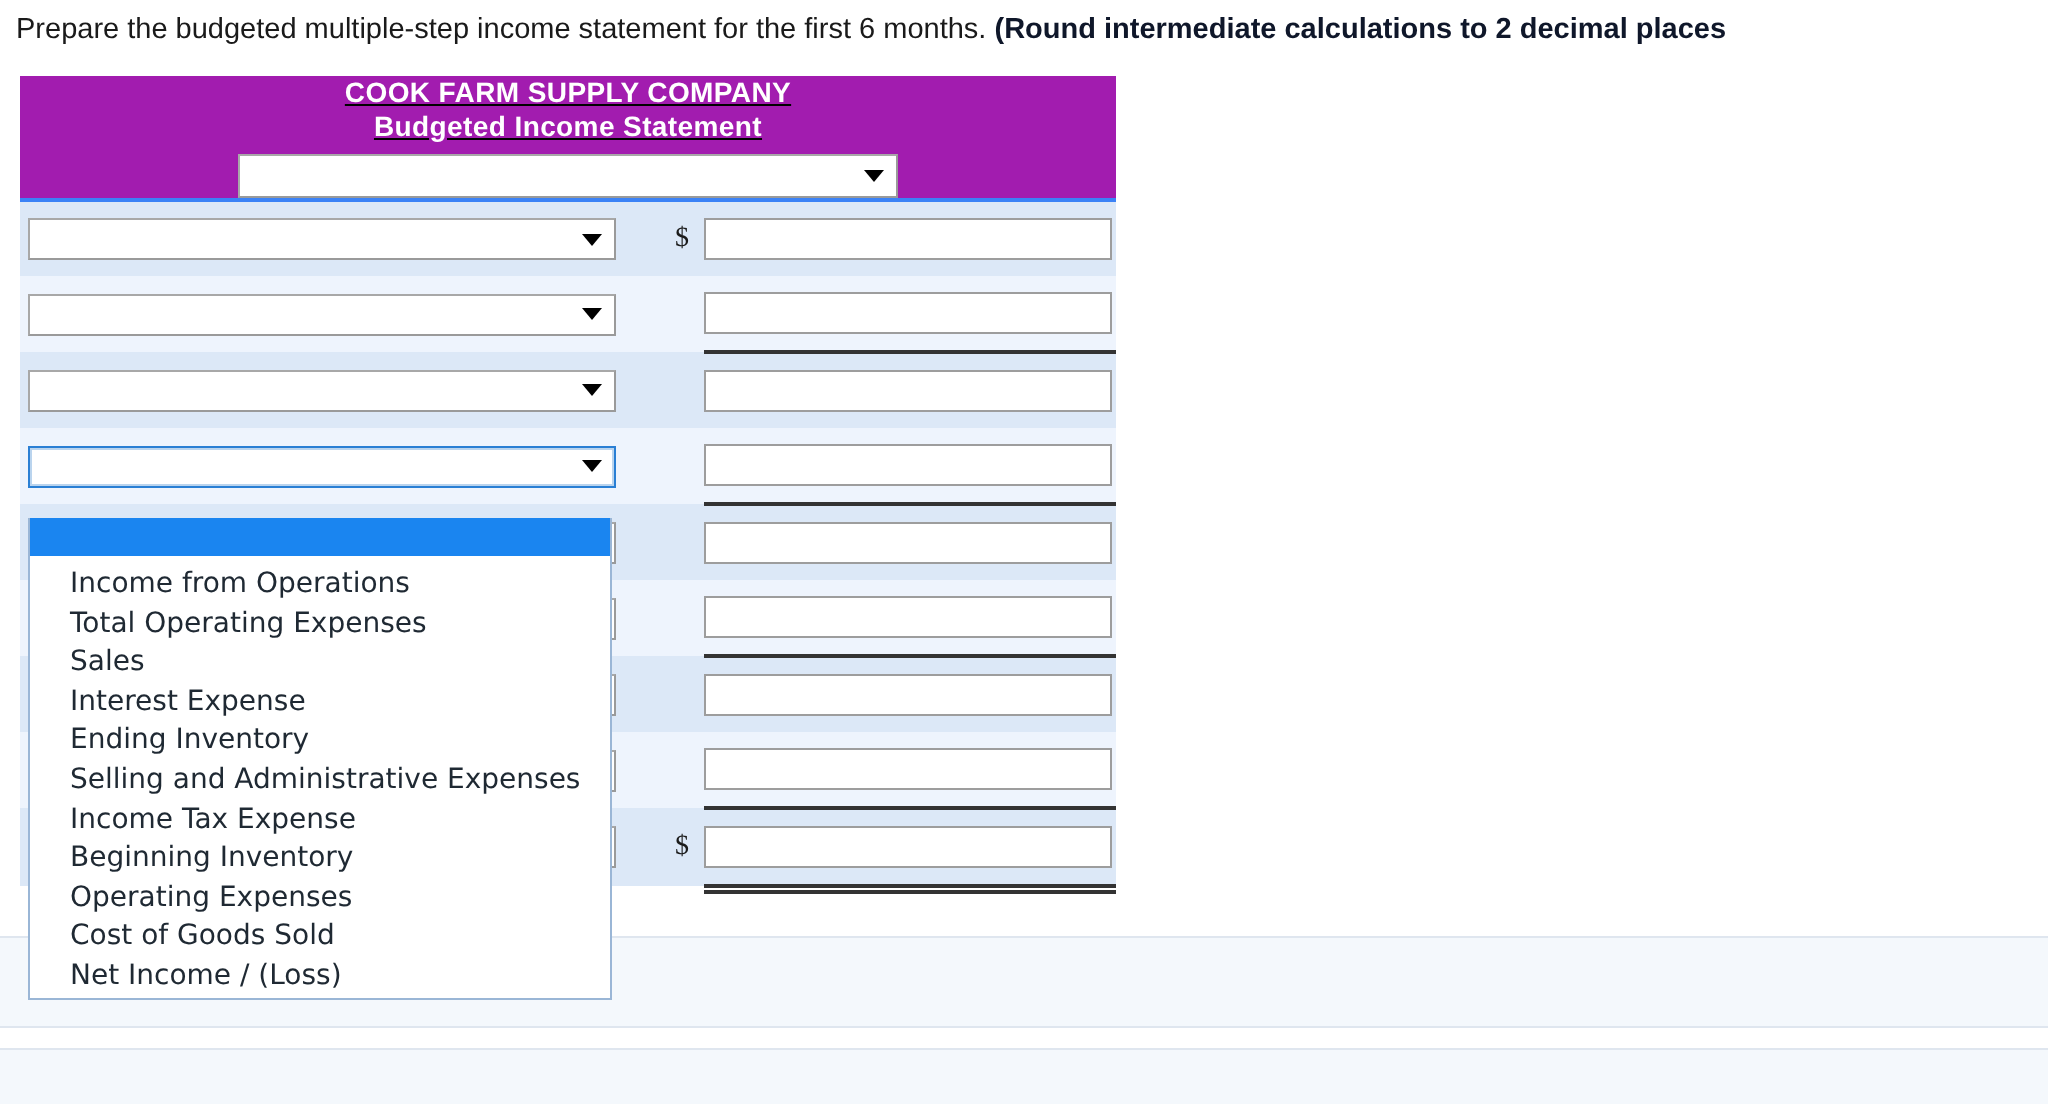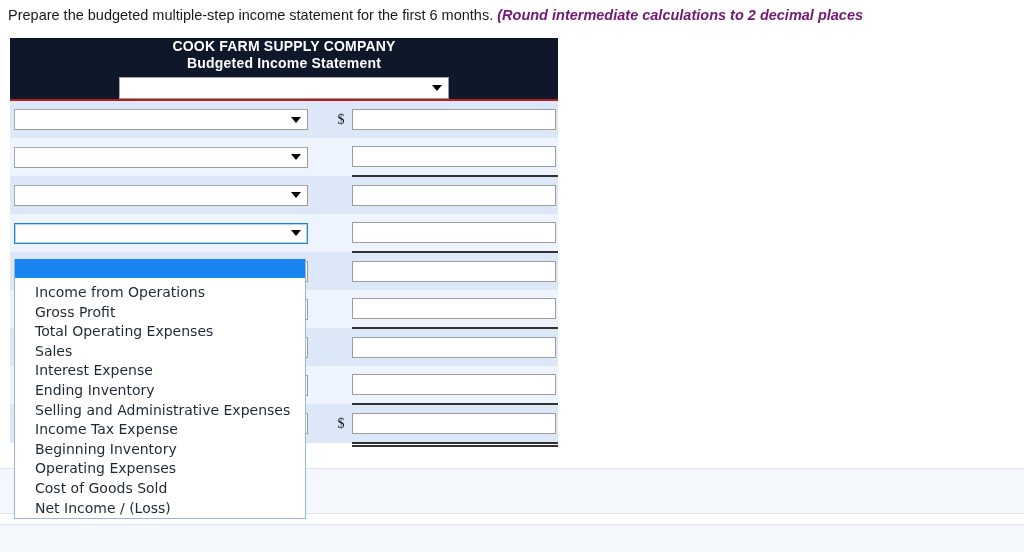--- a/index.html
+++ b/index.html
@@ -24,23 +24,22 @@
     position: absolute;
     left: 8px;
     top: 6px;
     width: 1020px;
     white-space: nowrap;
     font-size: 14.5px;
     color: #1a1a1a;
     line-height: 18px;
   }
   .instruction .redbold {
-    color: #701a75;
+    color: #0f172a;
     font-weight: bold;
-    font-style: italic;
   }
 
   
   .bg-band {
     position: absolute;
     left: 0;
     width: 1024px;
     background: #f4f8fc;
     border-top: 1px solid #dfe6ef;
     border-bottom: 1px solid #dfe6ef;
@@ -57,24 +56,25 @@
   }
 
   .stmt td { padding: 0; vertical-align: middle; }
 
   .col-label  { width: 320px; }
   .col-dollar { width: 22px; }
   .col-amount { width: 206px; }
 
   
   .hdr-cell {
-    background: #0f172a;
-    border-bottom: 2px solid #b91c1c;
+    background: #a21caf;
+    border-bottom: 2px solid #3b82f6;
     padding: 7px 0 7px 0;
     text-align: center;
+    text-decoration: underline;
   }
   .hdr-line1, .hdr-line2 {
     color: #ffffff;
     font-weight: bold;
     font-size: 14px;
     letter-spacing: 0.2px;
     line-height: 17px;
     text-align: center;
   }
   .hdr-select-wrap {
@@ -352,21 +352,20 @@
         </td>
       </tr>
 
     </tbody>
   </table>
 
   <div class="listbox" id="listbox">
       <div class="opt blank"></div>
       <div class="opt sep"></div>
       <div class="opt">Income from Operations</div>
-      <div class="opt">Gross Profit</div>
       <div class="opt">Total Operating Expenses</div>
       <div class="opt">Sales</div>
       <div class="opt">Interest Expense</div>
       <div class="opt">Ending Inventory</div>
       <div class="opt">Selling and Administrative Expenses</div>
       <div class="opt">Income Tax Expense</div>
       <div class="opt">Beginning Inventory</div>
       <div class="opt">Operating Expenses</div>
       <div class="opt">Cost of Goods Sold</div>
       <div class="opt">Net Income / (Loss)</div>

